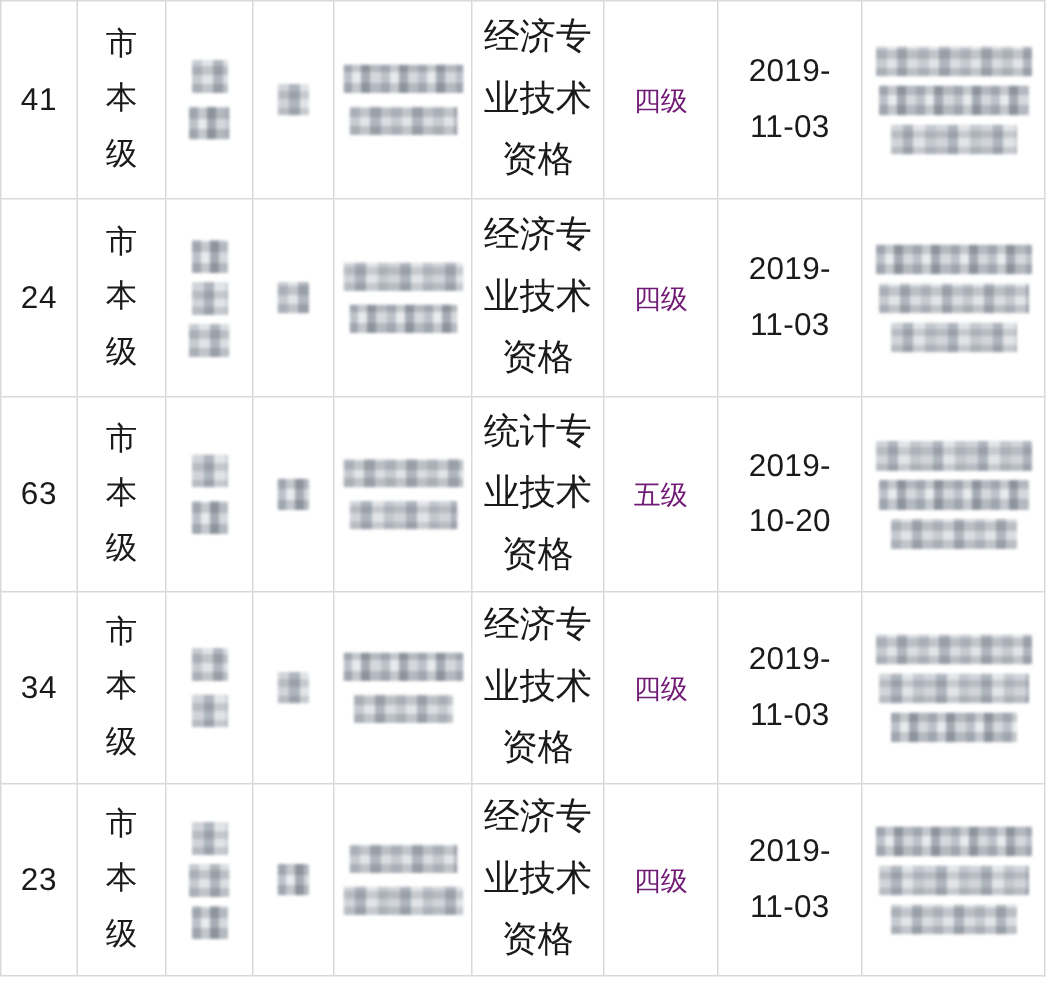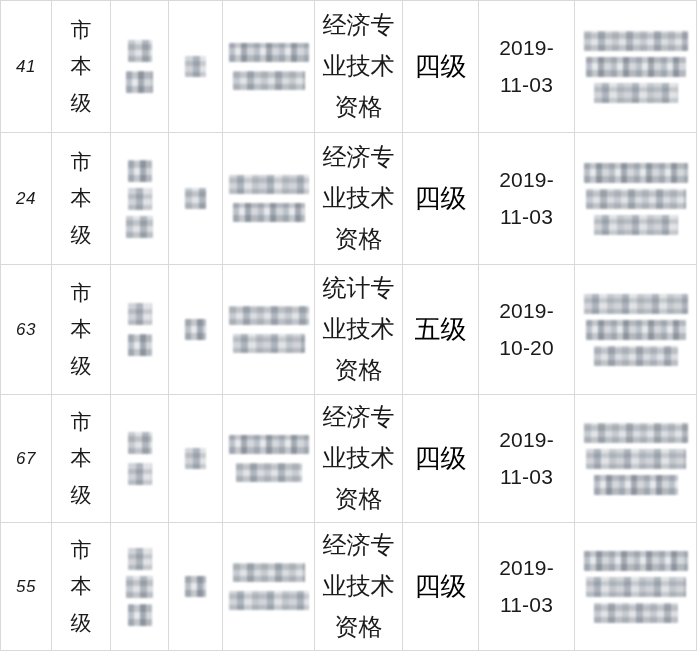--- a/index.html
+++ b/index.html
@@ -48,46 +48,45 @@
   col.c-date   { width: 96px; }
   col.c-org    { width: 122px; }
 
   .row-41 { height: 132px; }
   .row-42 { height: 132px; }
   .row-43 { height: 130px; }
   .row-44 { height: 128px; }
   .row-45 { height: 128px; }
 
   .idx-text {
-    font-size: 17px;
+    font-size: 21px;
     letter-spacing: 0.5px;
     color: #1a1a1a;
-    font-style: italic;
   }
 
   .vertical-text {
     font-size: 21px;
     line-height: 1.72;
     color: #1a1a1a;
     display: inline-block;
     white-space: pre-line;
   }
 
   .type-text {
     font-size: 24px;
     line-height: 1.7;
     color: #1a1a1a;
     display: inline-block;
     padding: 0 6px;
     word-break: break-all;
   }
 
   .grade-text {
-    font-size: 26px;
-    color: #000000;
+    font-size: 18px;
+    color: #701a75;
   }
 
   .date-text {
     font-size: 21px;
     line-height: 1.75;
     color: #1a1a1a;
     display: inline-block;
     white-space: pre-line;
     letter-spacing: 0.2px;
   }
@@ -312,21 +311,21 @@
           <div class="redact-stack tight">
             <span class="blk mosaic-c org-line o1"></span>
             <span class="blk mosaic-b org-line o2"></span>
             <span class="blk mosaic-a org-line o3"></span>
           </div>
         </td>
       </tr>
 
       <tr class="row-44">
         <td>
-          <span class="idx-text">67</span>
+          <span class="idx-text">34</span>
         </td>
         <td>
           <span class="vertical-text">市
 本
 级</span>
         </td>
         <td>
           <div class="redact-stack">
             <span class="blk mosaic-a name-blk"></span>
             <span class="blk mosaic-c name-blk"></span>
@@ -357,21 +356,21 @@
           <div class="redact-stack tight">
             <span class="blk mosaic-a org-line o1"></span>
             <span class="blk mosaic-c org-line o2"></span>
             <span class="blk mosaic-b org-line o3"></span>
           </div>
         </td>
       </tr>
 
       <tr class="row-45">
         <td>
-          <span class="idx-text">55</span>
+          <span class="idx-text">23</span>
         </td>
         <td>
           <span class="vertical-text">市
 本
 级</span>
         </td>
         <td>
           <div class="redact-stack tight">
             <span class="blk mosaic-c name-blk"></span>
             <span class="blk mosaic-a name-blk w2"></span>

